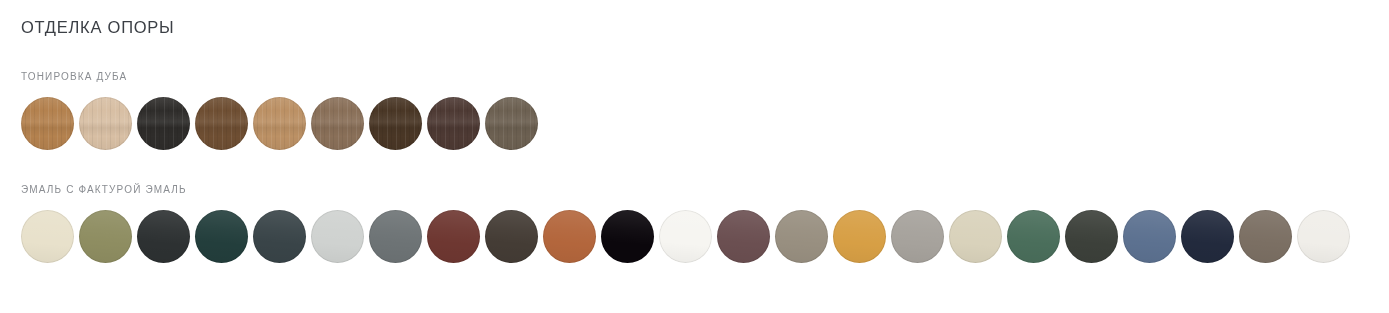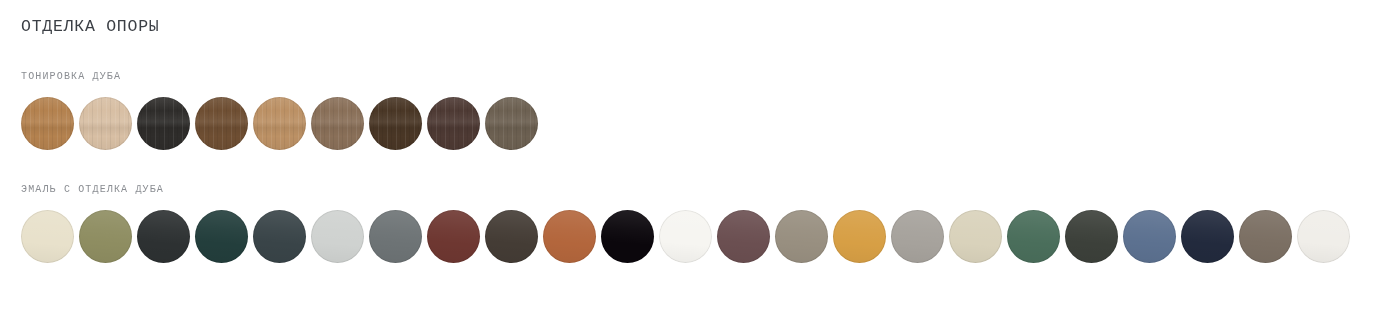--- a/index.html
+++ b/index.html
@@ -15,21 +15,20 @@
     -webkit-font-smoothing: antialiased;
     overflow: hidden;
   }
 
   .panel {
     position: relative;
     width: 1389px;
     height: 313px;
     box-sizing: border-box;
     padding: 16px;
-    font-family: Liberation Mono, monospace;
   }
 
   .panel-title {
     position: absolute;
     left: 21px;
     top: 17px;
     font-size: 16.5px;
     line-height: 20px;
     letter-spacing: 0.75px;
     color: #3b3f45;
@@ -145,21 +144,21 @@
         <div class="swatch swatch--wood" role="button" style="background-color: rgb(111, 79, 51);"></div>
         <div class="swatch swatch--wood" role="button" style="background-color: rgb(188, 145, 101);"></div>
         <div class="swatch swatch--wood" role="button" style="background-color: rgb(138, 112, 89);"></div>
         <div class="swatch swatch--wood" role="button" style="background-color: rgb(74, 55, 38);"></div>
         <div class="swatch swatch--wood" role="button" style="background-color: rgb(78, 58, 52);"></div>
         <div class="swatch swatch--wood" role="button" style="background-color: rgb(109, 97, 82);"></div>
       </div>
   </div>
 
   <div class="group group--oak-enamel">
-    <div class="group-label">ЭМАЛЬ С ОТДЕЛКА ДУБА</div>
+    <div class="group-label">ЭМАЛЬ С ФАКТУРОЙ ЭМАЛЬ</div>
     <div class="swatch-row">
         <div class="swatch swatch--enamel" role="button" style="background-color: rgb(232, 225, 203);"></div>
         <div class="swatch swatch--enamel" role="button" style="background-color: rgb(142, 141, 97);"></div>
         <div class="swatch swatch--enamel" role="button" style="background-color: rgb(45, 49, 50);"></div>
         <div class="swatch swatch--enamel" role="button" style="background-color: rgb(35, 62, 60);"></div>
         <div class="swatch swatch--enamel" role="button" style="background-color: rgb(57, 68, 72);"></div>
         <div class="swatch swatch--enamel" role="button" style="background-color: rgb(207, 210, 208);"></div>
         <div class="swatch swatch--enamel" role="button" style="background-color: rgb(109, 115, 117);"></div>
         <div class="swatch swatch--enamel" role="button" style="background-color: rgb(110, 55, 49);"></div>
         <div class="swatch swatch--enamel" role="button" style="background-color: rgb(68, 60, 53);"></div>

